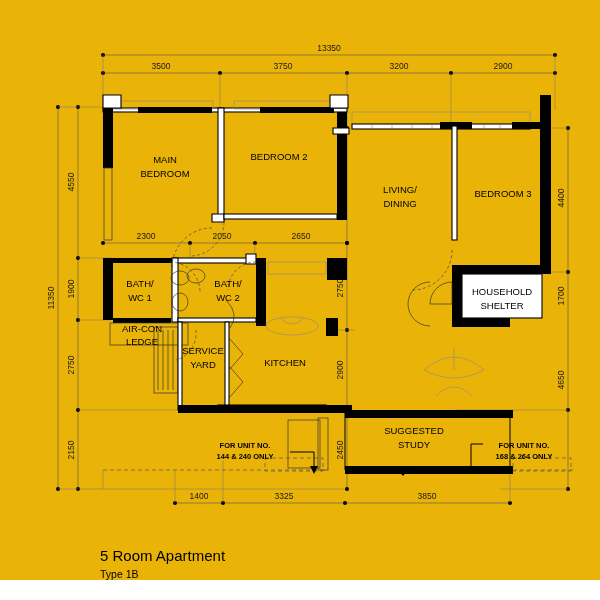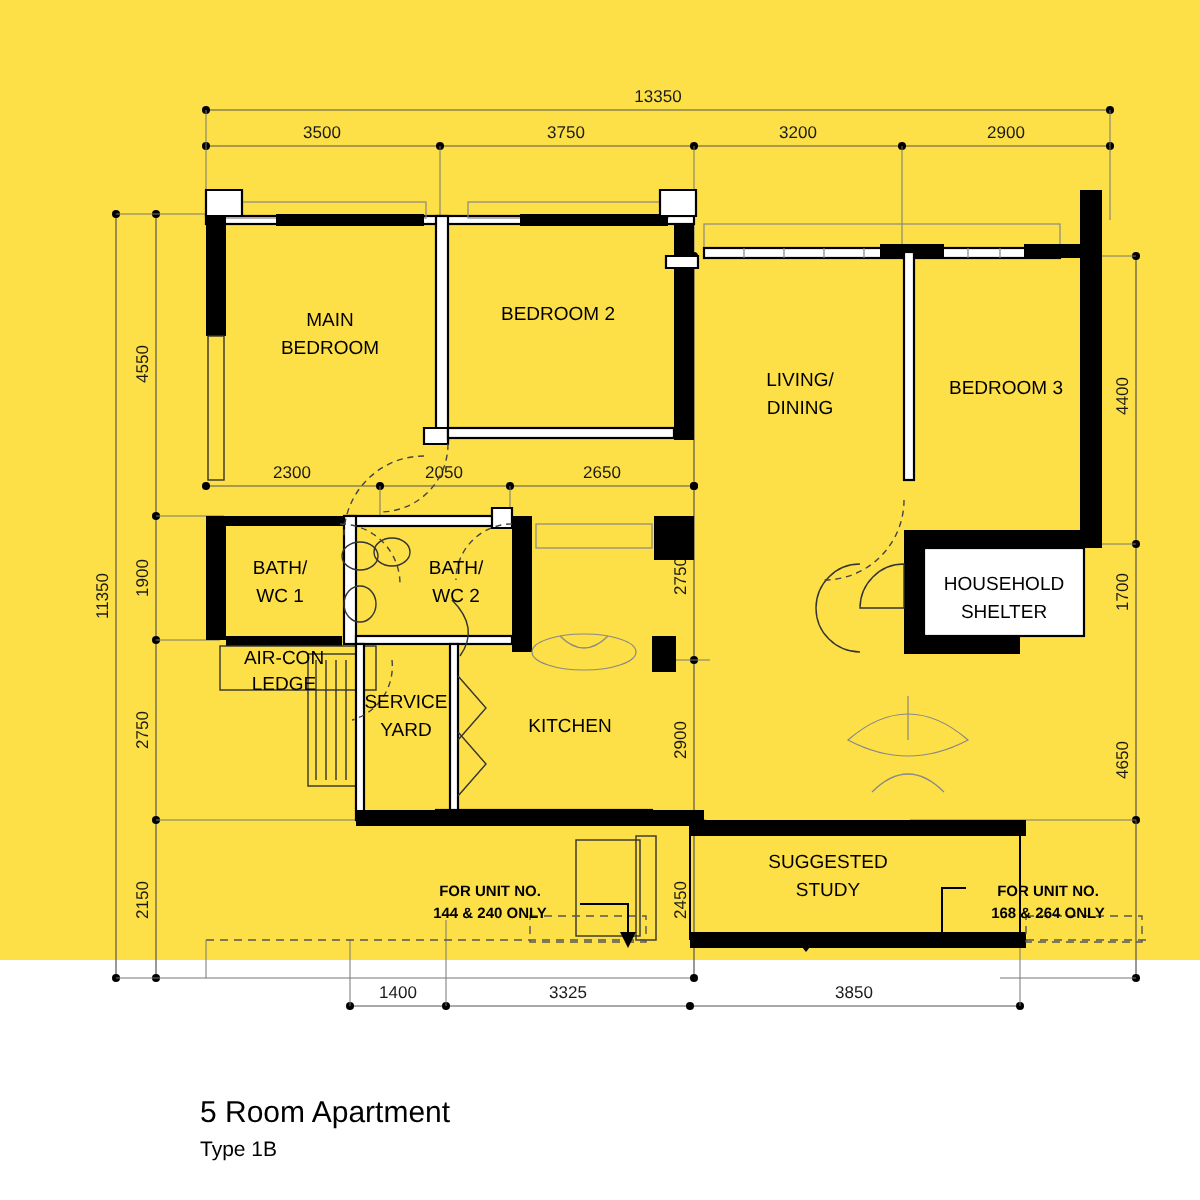--- a/index.html
+++ b/index.html
@@ -1,17 +1,17 @@
 <!DOCTYPE html>
 <html><head>
 <meta charset="utf-8">
 <style>
   html,body{margin:0;padding:0;background:#fff;}
   body{width:600px;height:600px;font-family:"Liberation Sans",sans-serif;overflow:hidden;}
-  #stage{position:relative;width:600px;height:480px;background:#fde047;}
+  #stage{position:relative;width:600px;height:580px;background:#eab308;}
   svg{display:block;}
   .dimtxt{font-family:"Liberation Sans",sans-serif;font-size:8.5px;fill:#1a1a1a;}
   .roomtxt{font-family:"Liberation Sans",sans-serif;font-size:9.5px;fill:#000;}
   .notetxt{font-family:"Liberation Sans",sans-serif;font-size:7.5px;font-weight:bold;fill:#000;}
   .title1{font-family:"Liberation Sans",sans-serif;font-size:15px;fill:#000;}
   .title2{font-family:"Liberation Sans",sans-serif;font-size:10.5px;fill:#000;}
   .dimline{stroke:#555;stroke-width:.6;fill:none;}
   .extline{stroke:#777;stroke-width:.5;fill:none;}
   .wallthin{stroke:#000;stroke-width:1;fill:none;}
   .wallthick{fill:#000;}

